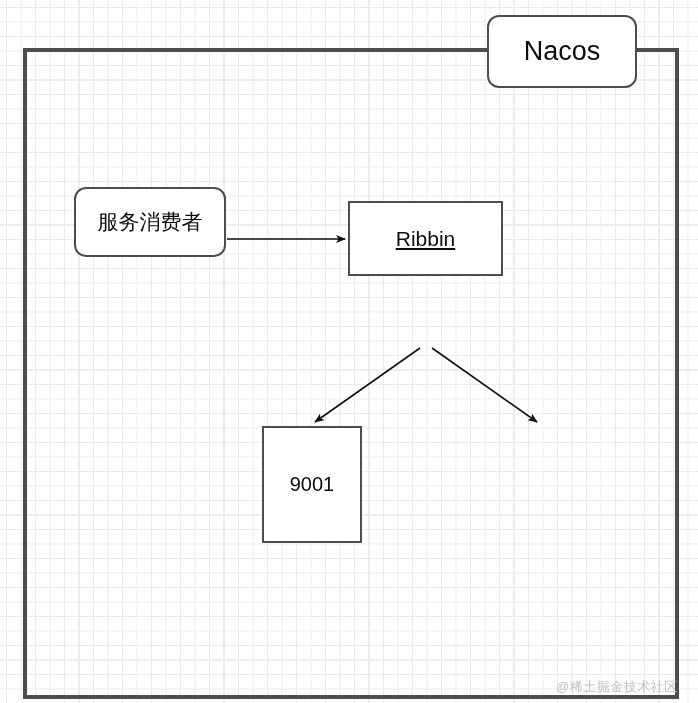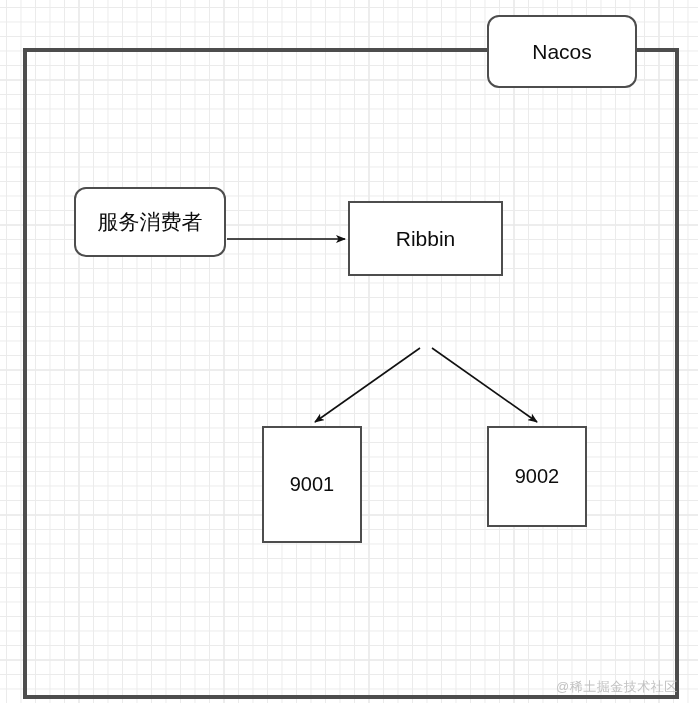--- a/index.html
+++ b/index.html
@@ -46,31 +46,32 @@
     display: flex;
     align-items: center;
     justify-content: center;
     color: #0d0d0d;
     white-space: nowrap;
   }
   .node.rounded { border-radius: 12px; }
 
   #node-nacos {
     left: 487px; top: 15px; width: 150px; height: 73px;
-    font-size: 21px;
+    font-size: 27px;
     z-index: 5;
   }
   #node-consumer {
     left: 74px; top: 187px; width: 152px; height: 70px;
     font-size: 21px;
   }
   #node-ribbin {
     left: 348px; top: 201px; width: 155px; height: 75px;
     font-size: 21px;
     z-index: 3;
+    text-decoration: underline;
   }
   #node-lb {
     left: 348px; top: 276px; width: 154px; height: 69px;
     font-size: 21px;
     z-index: 4;
   }
   #node-9001 {
     left: 262px; top: 426px; width: 100px; height: 117px;
     font-size: 20px;
   }
@@ -122,17 +123,16 @@
 
   <div class="node rounded" id="node-nacos">Nacos</div>
 
   <div class="node rounded" id="node-consumer">服务消费者</div>
 
   <div class="node" id="node-ribbin">Ribbin</div>
 
 
   <div class="node" id="node-9001">9001</div>
 
-  <div class="node" id="node-9002">9002</div>
 
   <div id="watermark">@稀土掘金技术社区</div>
 
 </div>
 
 </body></html>

